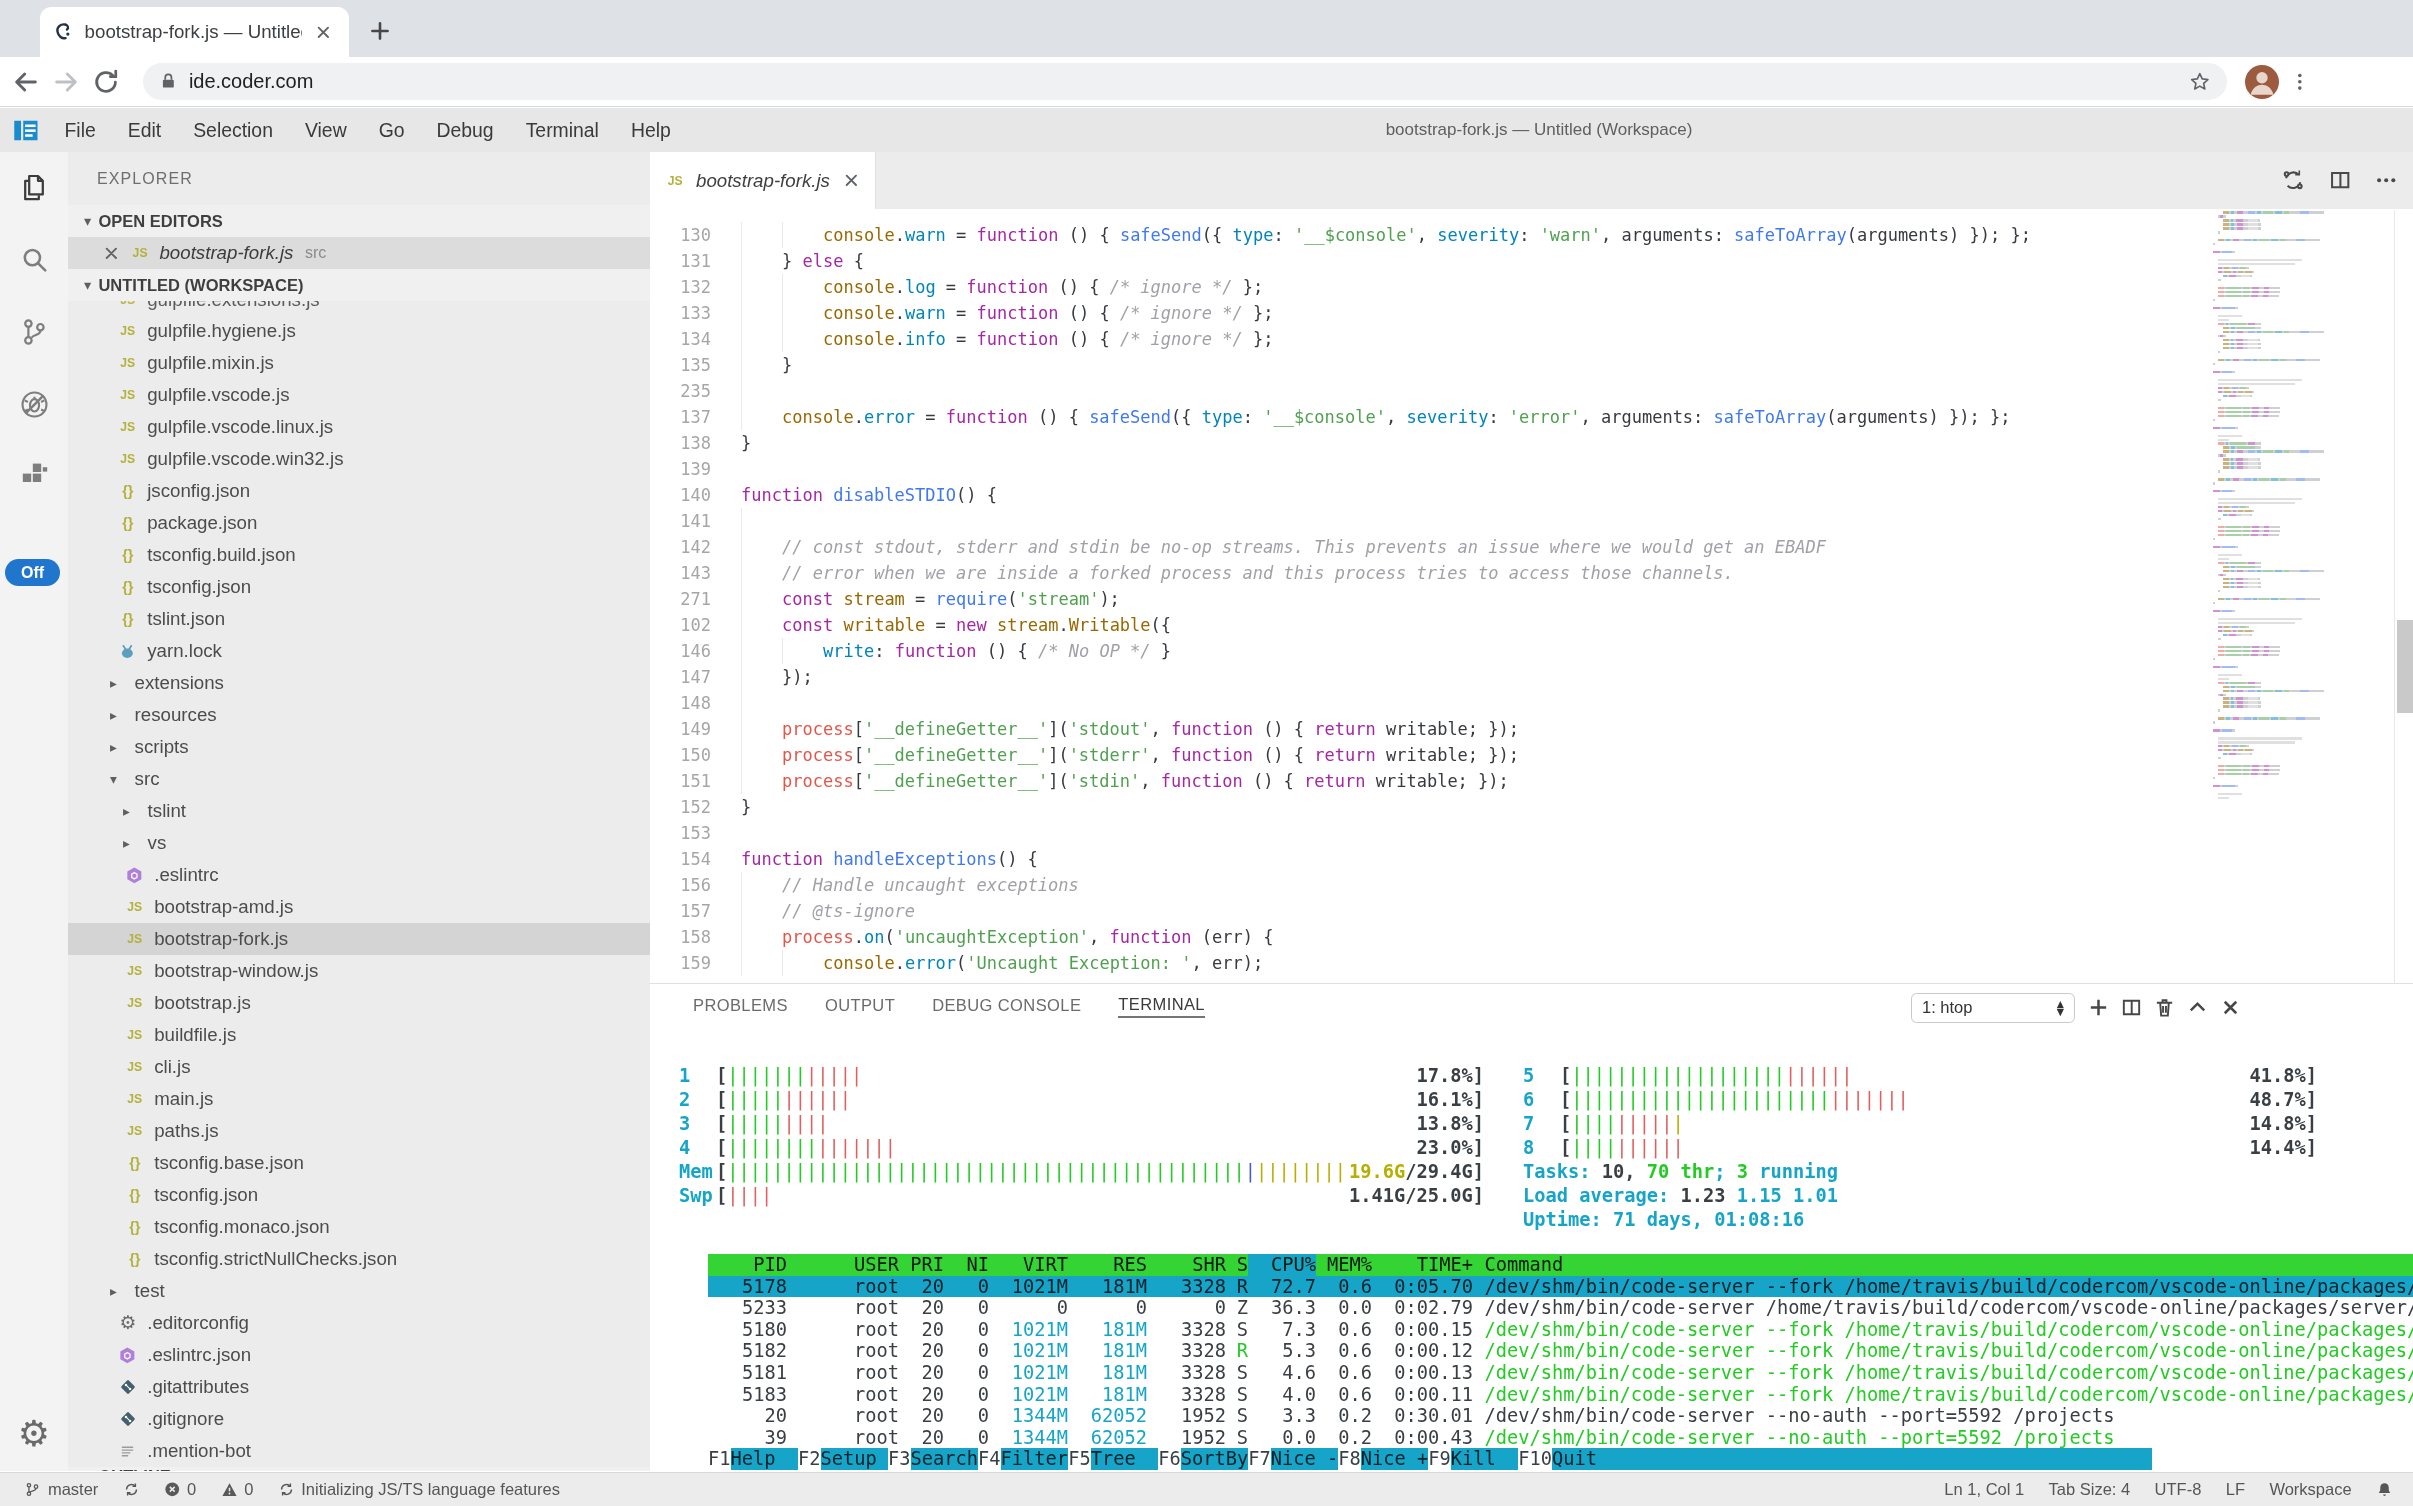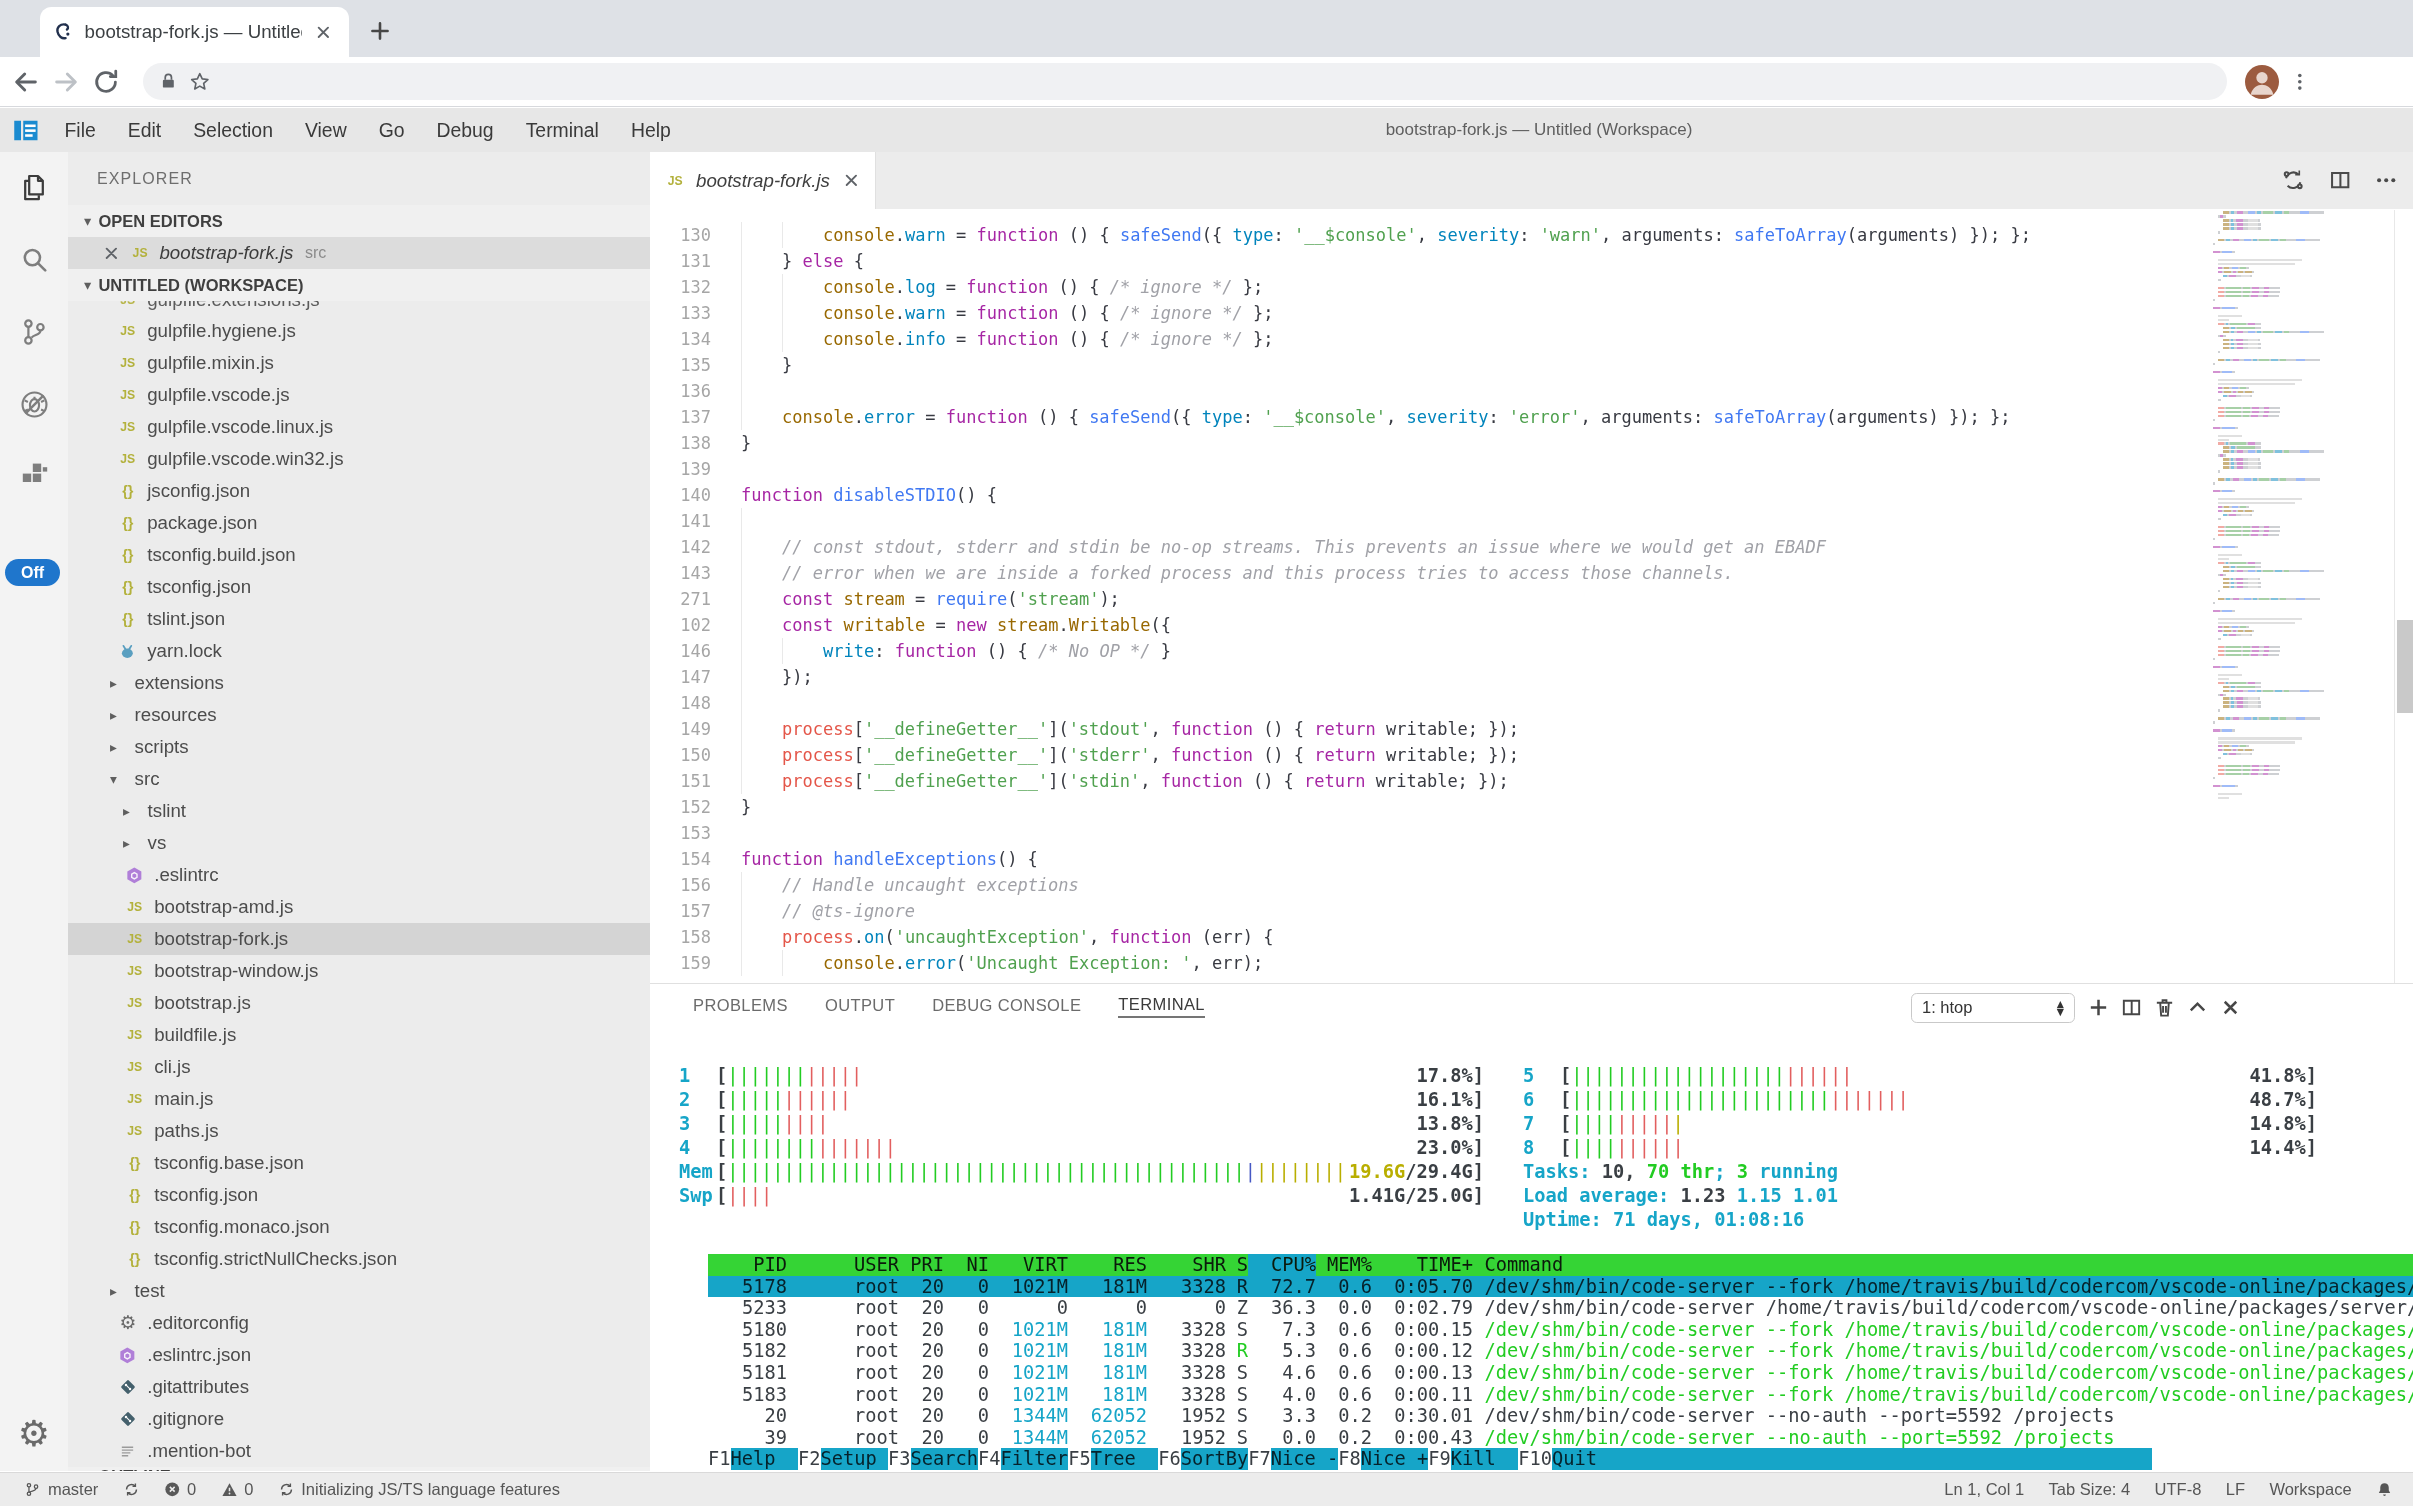--- a/index.html
+++ b/index.html
@@ -184,20 +184,21 @@
         <path d="M19.8 3.2v4.4h-4.4"></path>
       </svg>
     </span>
   <div id="urlpill">
     <span id="lockico">
         <svg width="18.7" height="18.7" viewBox="0 0 24 24">
           <rect x="5" y="10" width="14" height="10" rx="1.5" fill="#5f6368"></rect>
           <path d="M8 10V7a4 4 0 0 1 8 0v3" fill="none" stroke="#5f6368" stroke-width="2.2"></path>
         </svg>
       </span>
+    <span id="urltext">ide.coder.com</span>
     <span id="starico">
         <svg width="21.6" height="21.6" viewBox="0 0 24 24" fill="none" stroke="#5f6368" stroke-width="1.8" stroke-linejoin="round">
           <path d="M12 3l2.7 5.8 6.3.7-4.7 4.3 1.3 6.2-5.6-3.2-5.6 3.2 1.3-6.2L3 9.5l6.3-.7z"></path>
         </svg>
       </span>
   </div>
   <span id="avatar">
       <svg width="34" height="34" viewBox="0 0 24 24">
         <circle cx="12" cy="9" r="4" fill="#e8d5cc"></circle>
         <path d="M4 21c1-5 5-7 8-7s7 2 8 7z" fill="#e8d5cc"></path>
@@ -600,21 +601,21 @@
       </div>
       <div class="cline">
         <span class="ln">134</span>
         <span class="lc"><span class="g"></span><span class="g"></span><span class="sy-v">console</span><span class="sy-d">.</span><span class="sy-p">info</span><span class="sy-d"> = </span><span class="sy-k">function</span><span class="sy-d"> () { </span><span class="sy-c">/* ignore */</span><span class="sy-d"> };</span></span>
       </div>
       <div class="cline">
         <span class="ln">135</span>
         <span class="lc"><span class="g"></span><span class="sy-d">}</span></span>
       </div>
       <div class="cline">
-        <span class="ln">136</span>
+        <span class="ln">235</span>
         <span class="lc"><span class="g"></span></span>
       </div>
       <div class="cline">
         <span class="ln">137</span>
         <span class="lc"><span class="g"></span><span class="sy-v">console</span><span class="sy-d">.</span><span class="sy-p">error</span><span class="sy-d"> = </span><span class="sy-k">function</span><span class="sy-d"> () { </span><span class="sy-f">safeSend</span><span class="sy-d">({ </span><span class="sy-p">type</span><span class="sy-d">: </span><span class="sy-s">'__$console'</span><span class="sy-d">, </span><span class="sy-p">severity</span><span class="sy-d">: </span><span class="sy-s">'error'</span><span class="sy-d">, arguments: </span><span class="sy-f">safeToArray</span><span class="sy-d">(arguments) }); };</span></span>
       </div>
       <div class="cline">
         <span class="ln">138</span>
         <span class="lc"><span class="sy-d">}</span></span>
       </div>

